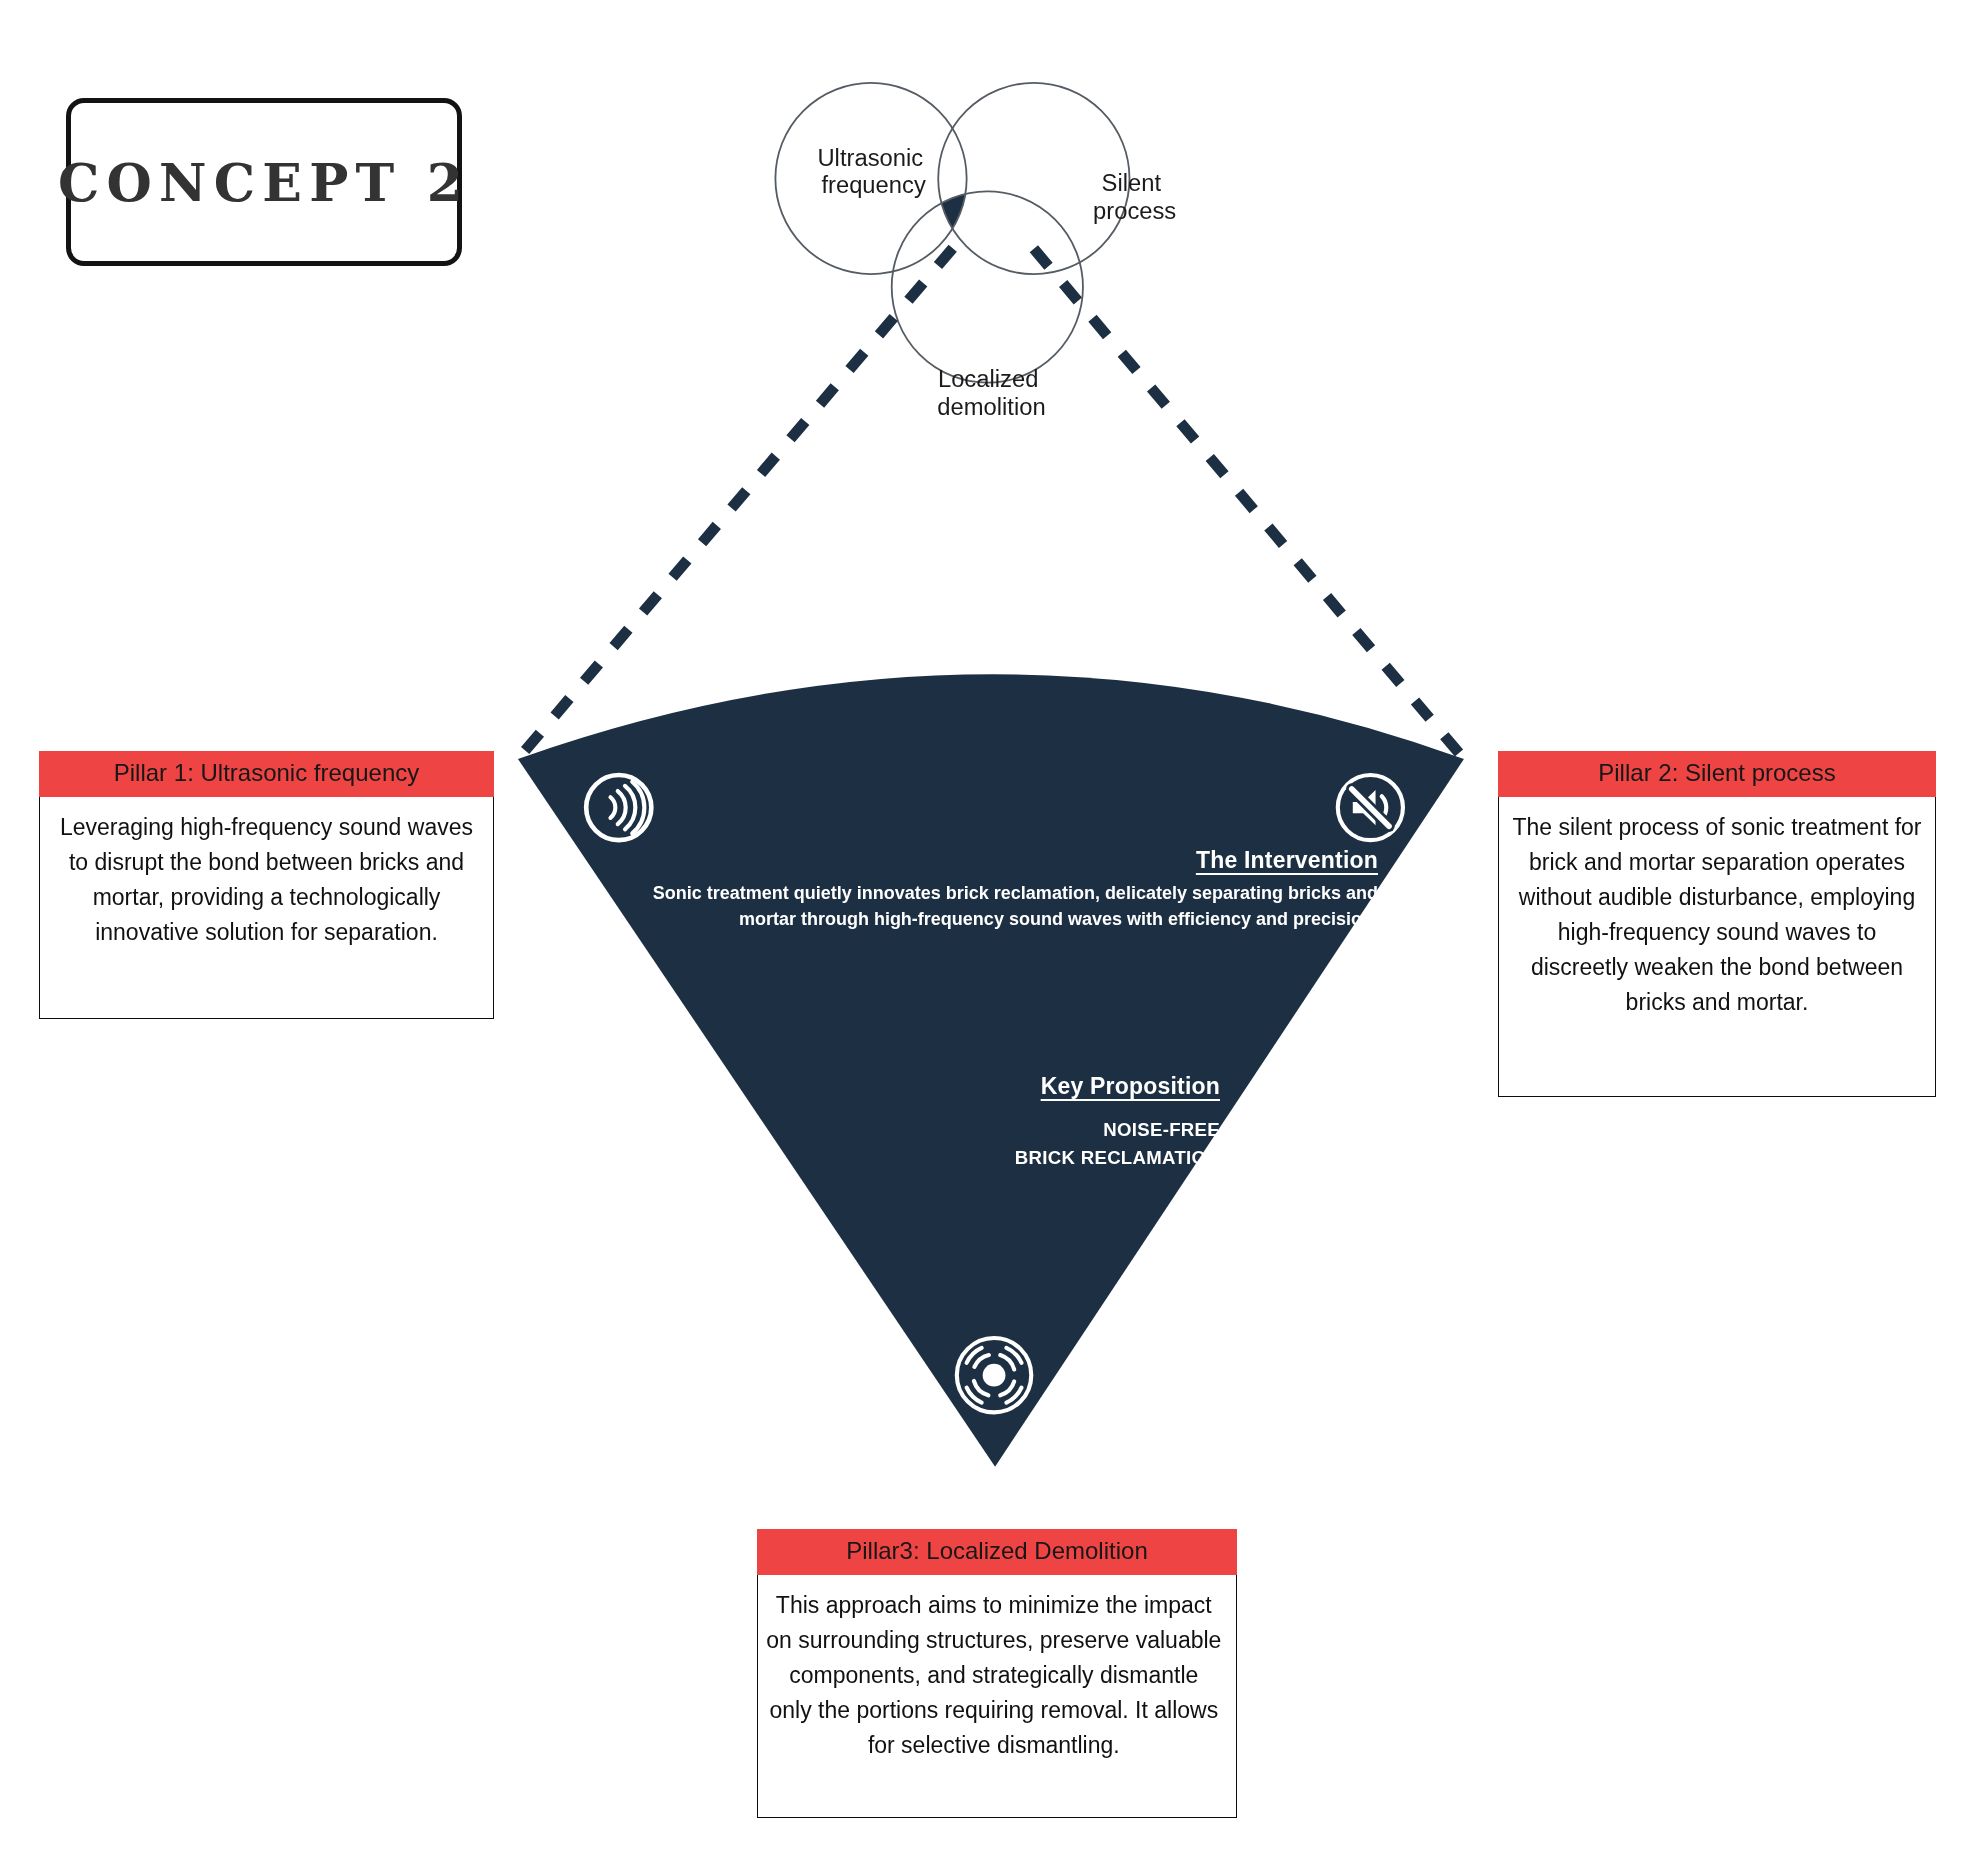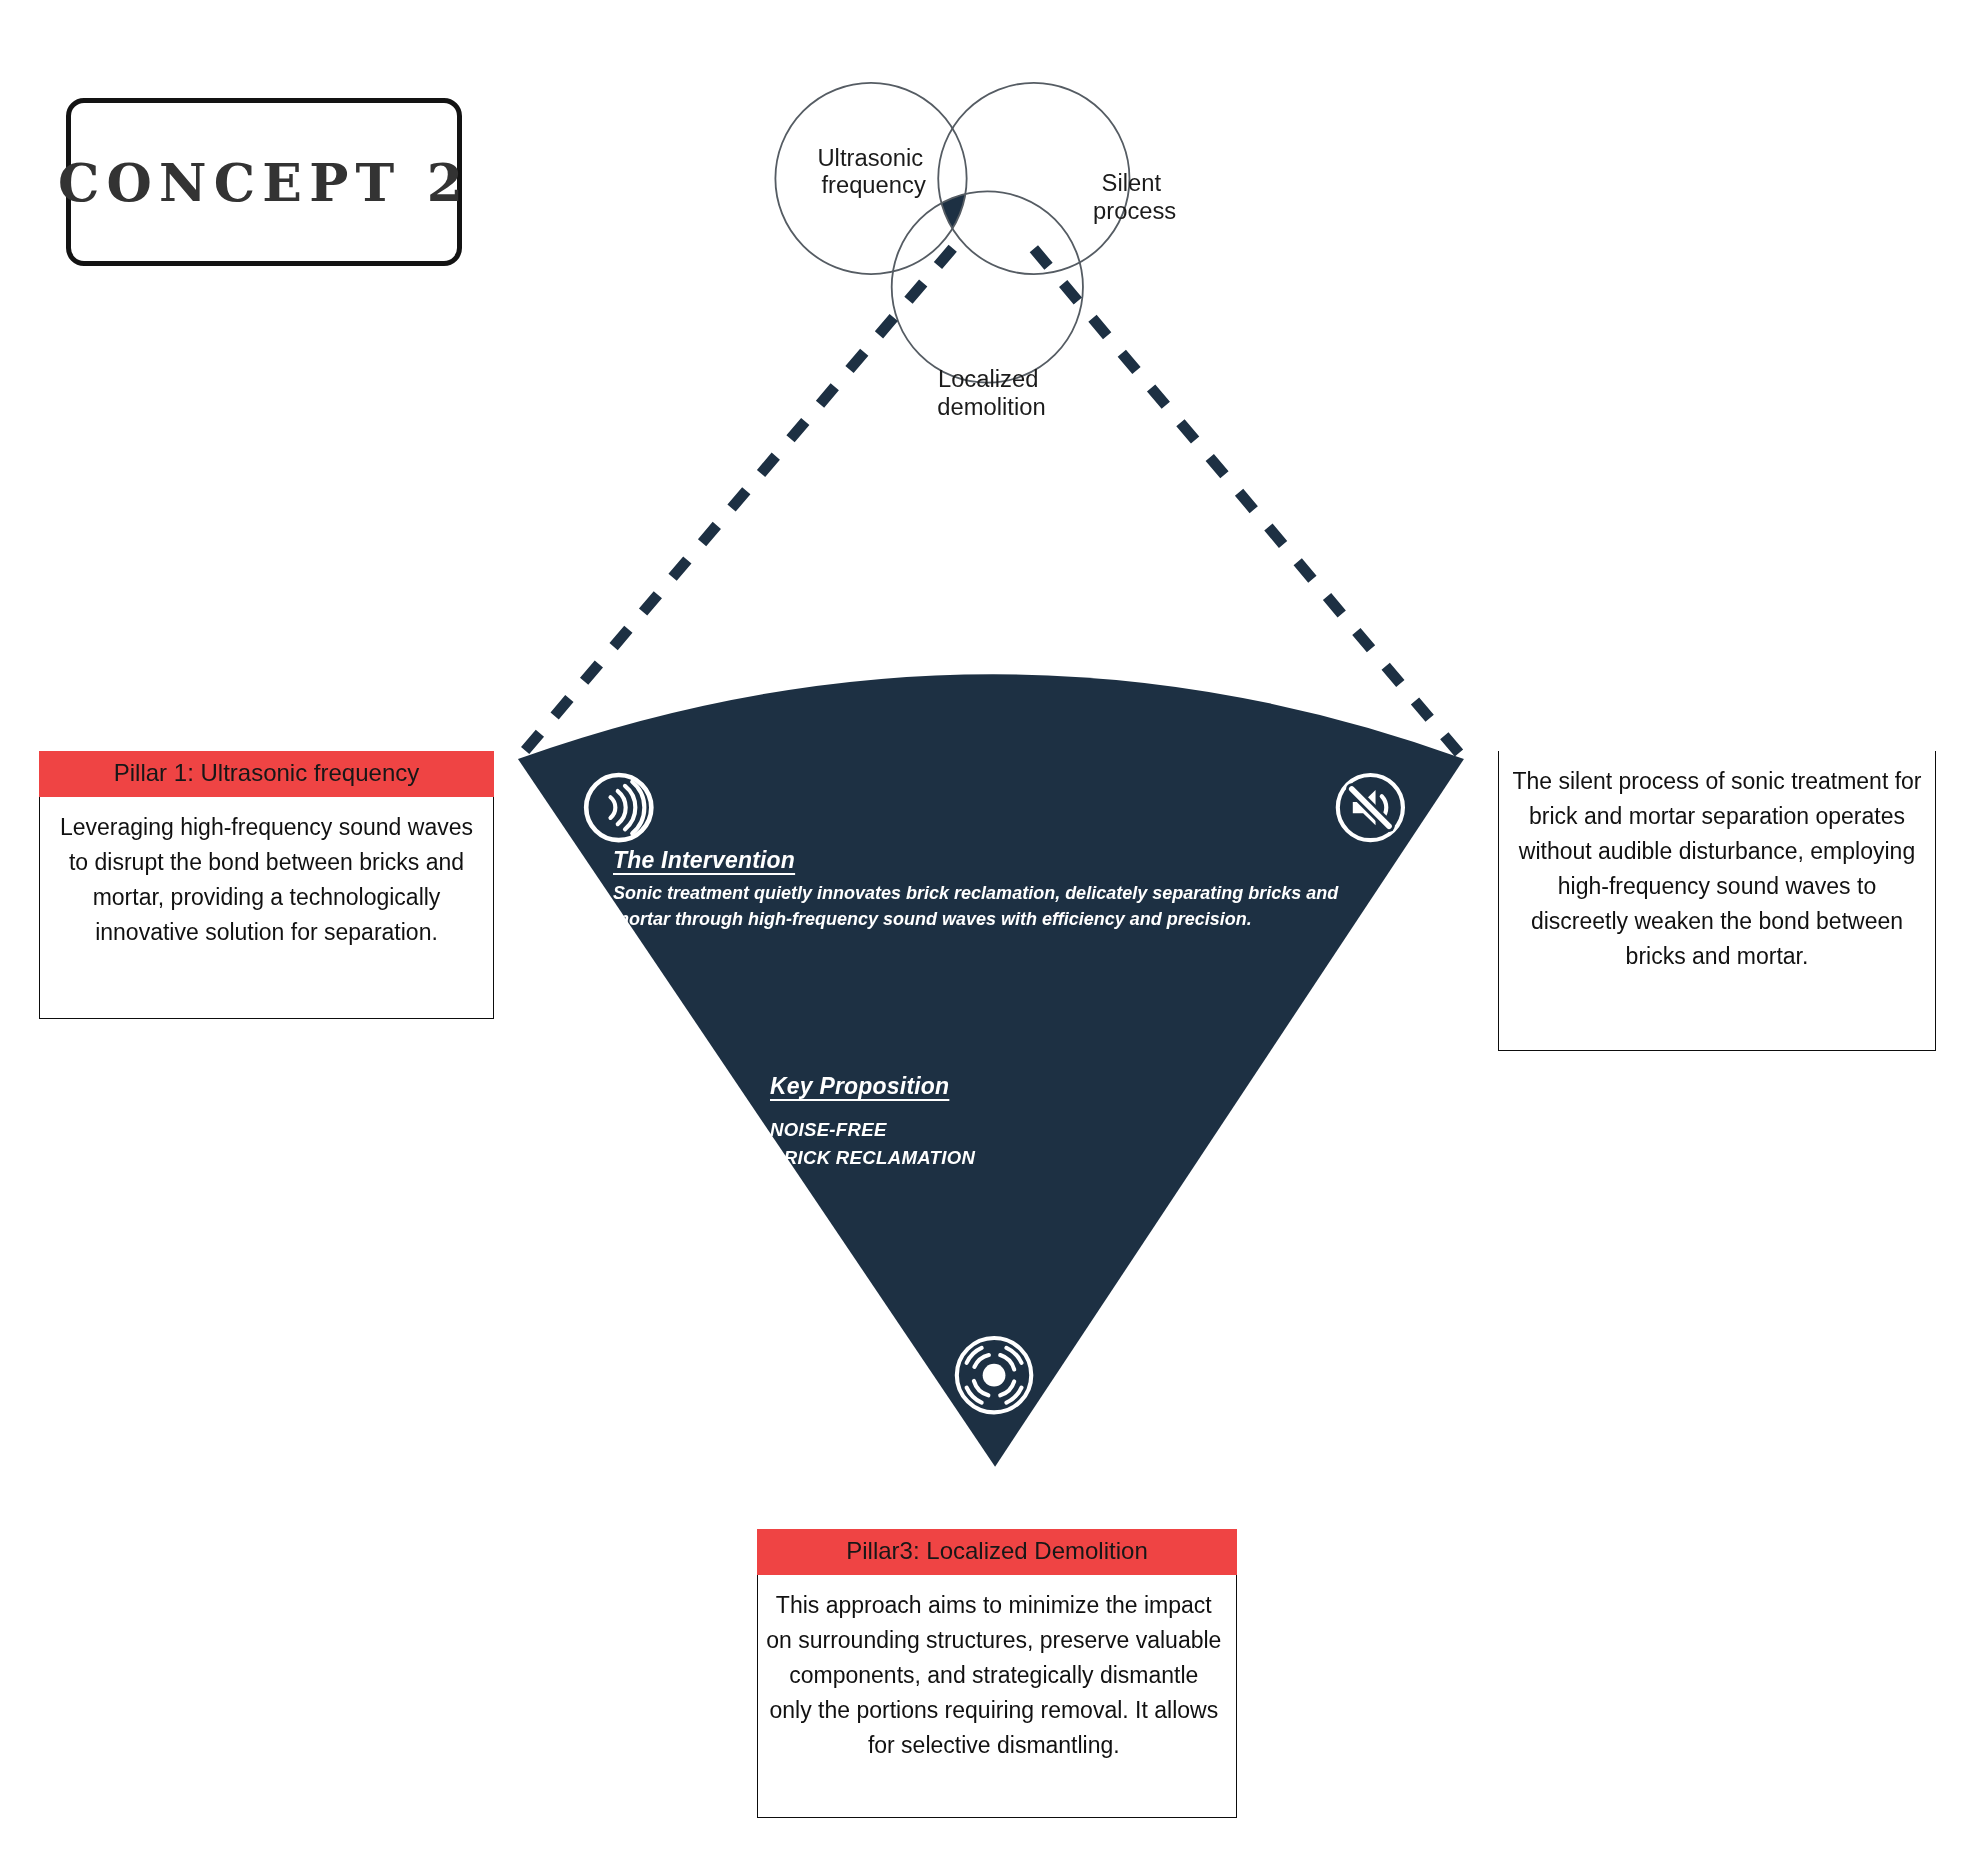--- a/index.html
+++ b/index.html
@@ -36,21 +36,21 @@
   #card-left{left:39px;top:751px;width:455px;}
   #card-left .bd{min-height:222px;}
 
   #card-right{left:1498px;top:751px;width:438px;}
   #card-right .bd{min-height:300px;}
 
   #card-bottom{left:757px;top:1529px;width:480px;}
   #card-bottom .bd{min-height:243px;padding-left:7px;}
 
   
-  .tri-text{position:absolute;text-align:left;color:#ffffff;font-style:italic;}
+  .tri-text{position:absolute;text-align:right;color:#ffffff;}
   #tri-block-a{left:613px;top:847px;width:765px;}
   #tri-block-b{left:770px;top:1073px;width:450px;}
 
   .tri-head{
     font-size:23px;font-weight:bold;text-decoration:underline;
     text-underline-offset:4.7px;margin:0 0 7.2px 0;letter-spacing:0.2px;
   }
   .tri-body{font-size:18px;line-height:1.42;font-weight:600;margin:0;}
   .kp-line{font-size:18.6px;line-height:1.5;font-weight:bold;margin:0;letter-spacing:0.3px;}
   #tri-block-b .tri-head{margin-bottom:16px;}
@@ -143,20 +143,21 @@
   <div class="kp-line">NOISE-FREE</div>
   <div class="kp-line">BRICK RECLAMATION</div>
 </div>
 
 <div id="card-left" class="card">
   <div class="hd">Pillar 1: Ultrasonic frequency</div>
   <div class="bd">Leveraging high-frequency sound waves to disrupt the bond between bricks and mortar, providing a technologically innovative solution for separation.</div>
 </div>
 
 <div id="card-right" class="card">
+  <div class="hd">Pillar 2: Silent process</div>
   <div class="bd">The silent process of sonic treatment for brick and mortar separation operates without audible disturbance, employing high-frequency sound waves to discreetly weaken the bond between bricks and mortar.</div>
 </div>
 
 <div id="card-bottom" class="card">
   <div class="hd">Pillar3: Localized Demolition</div>
   <div class="bd">This approach aims to minimize the impact on surrounding structures, preserve valuable components, and strategically dismantle only the portions requiring removal. It allows for selective dismantling.</div>
 </div>
 
 
 </body></html>

